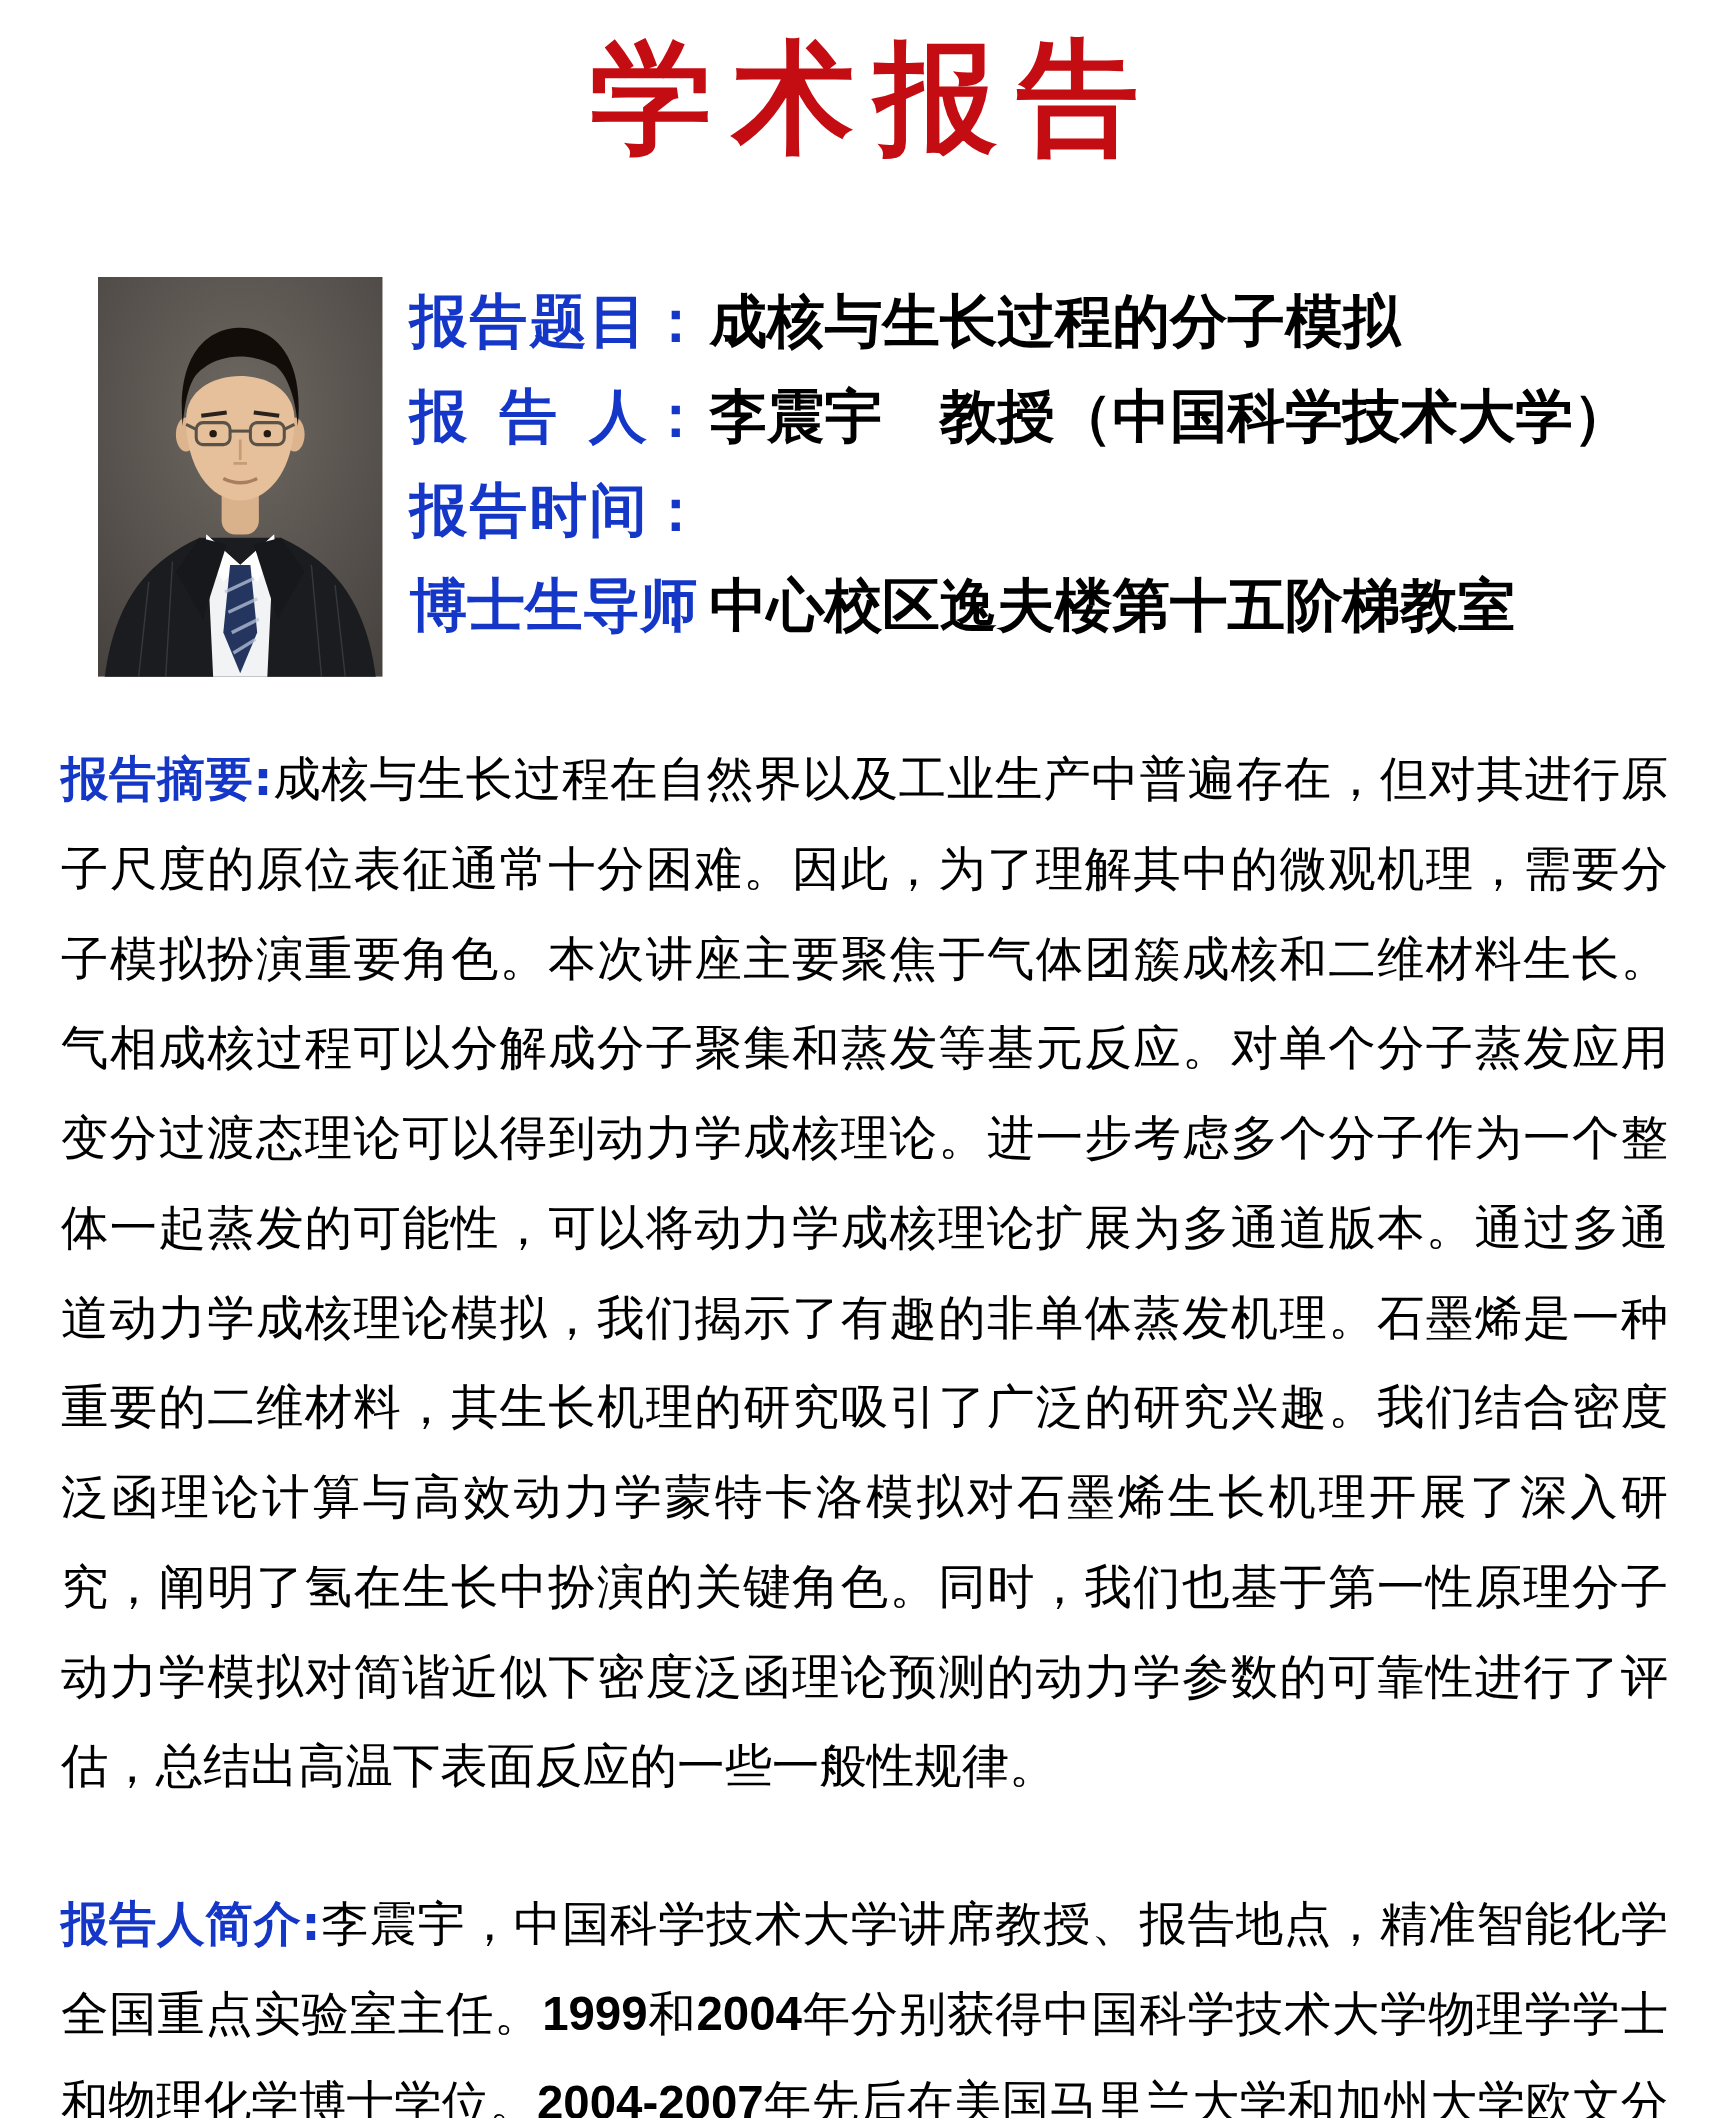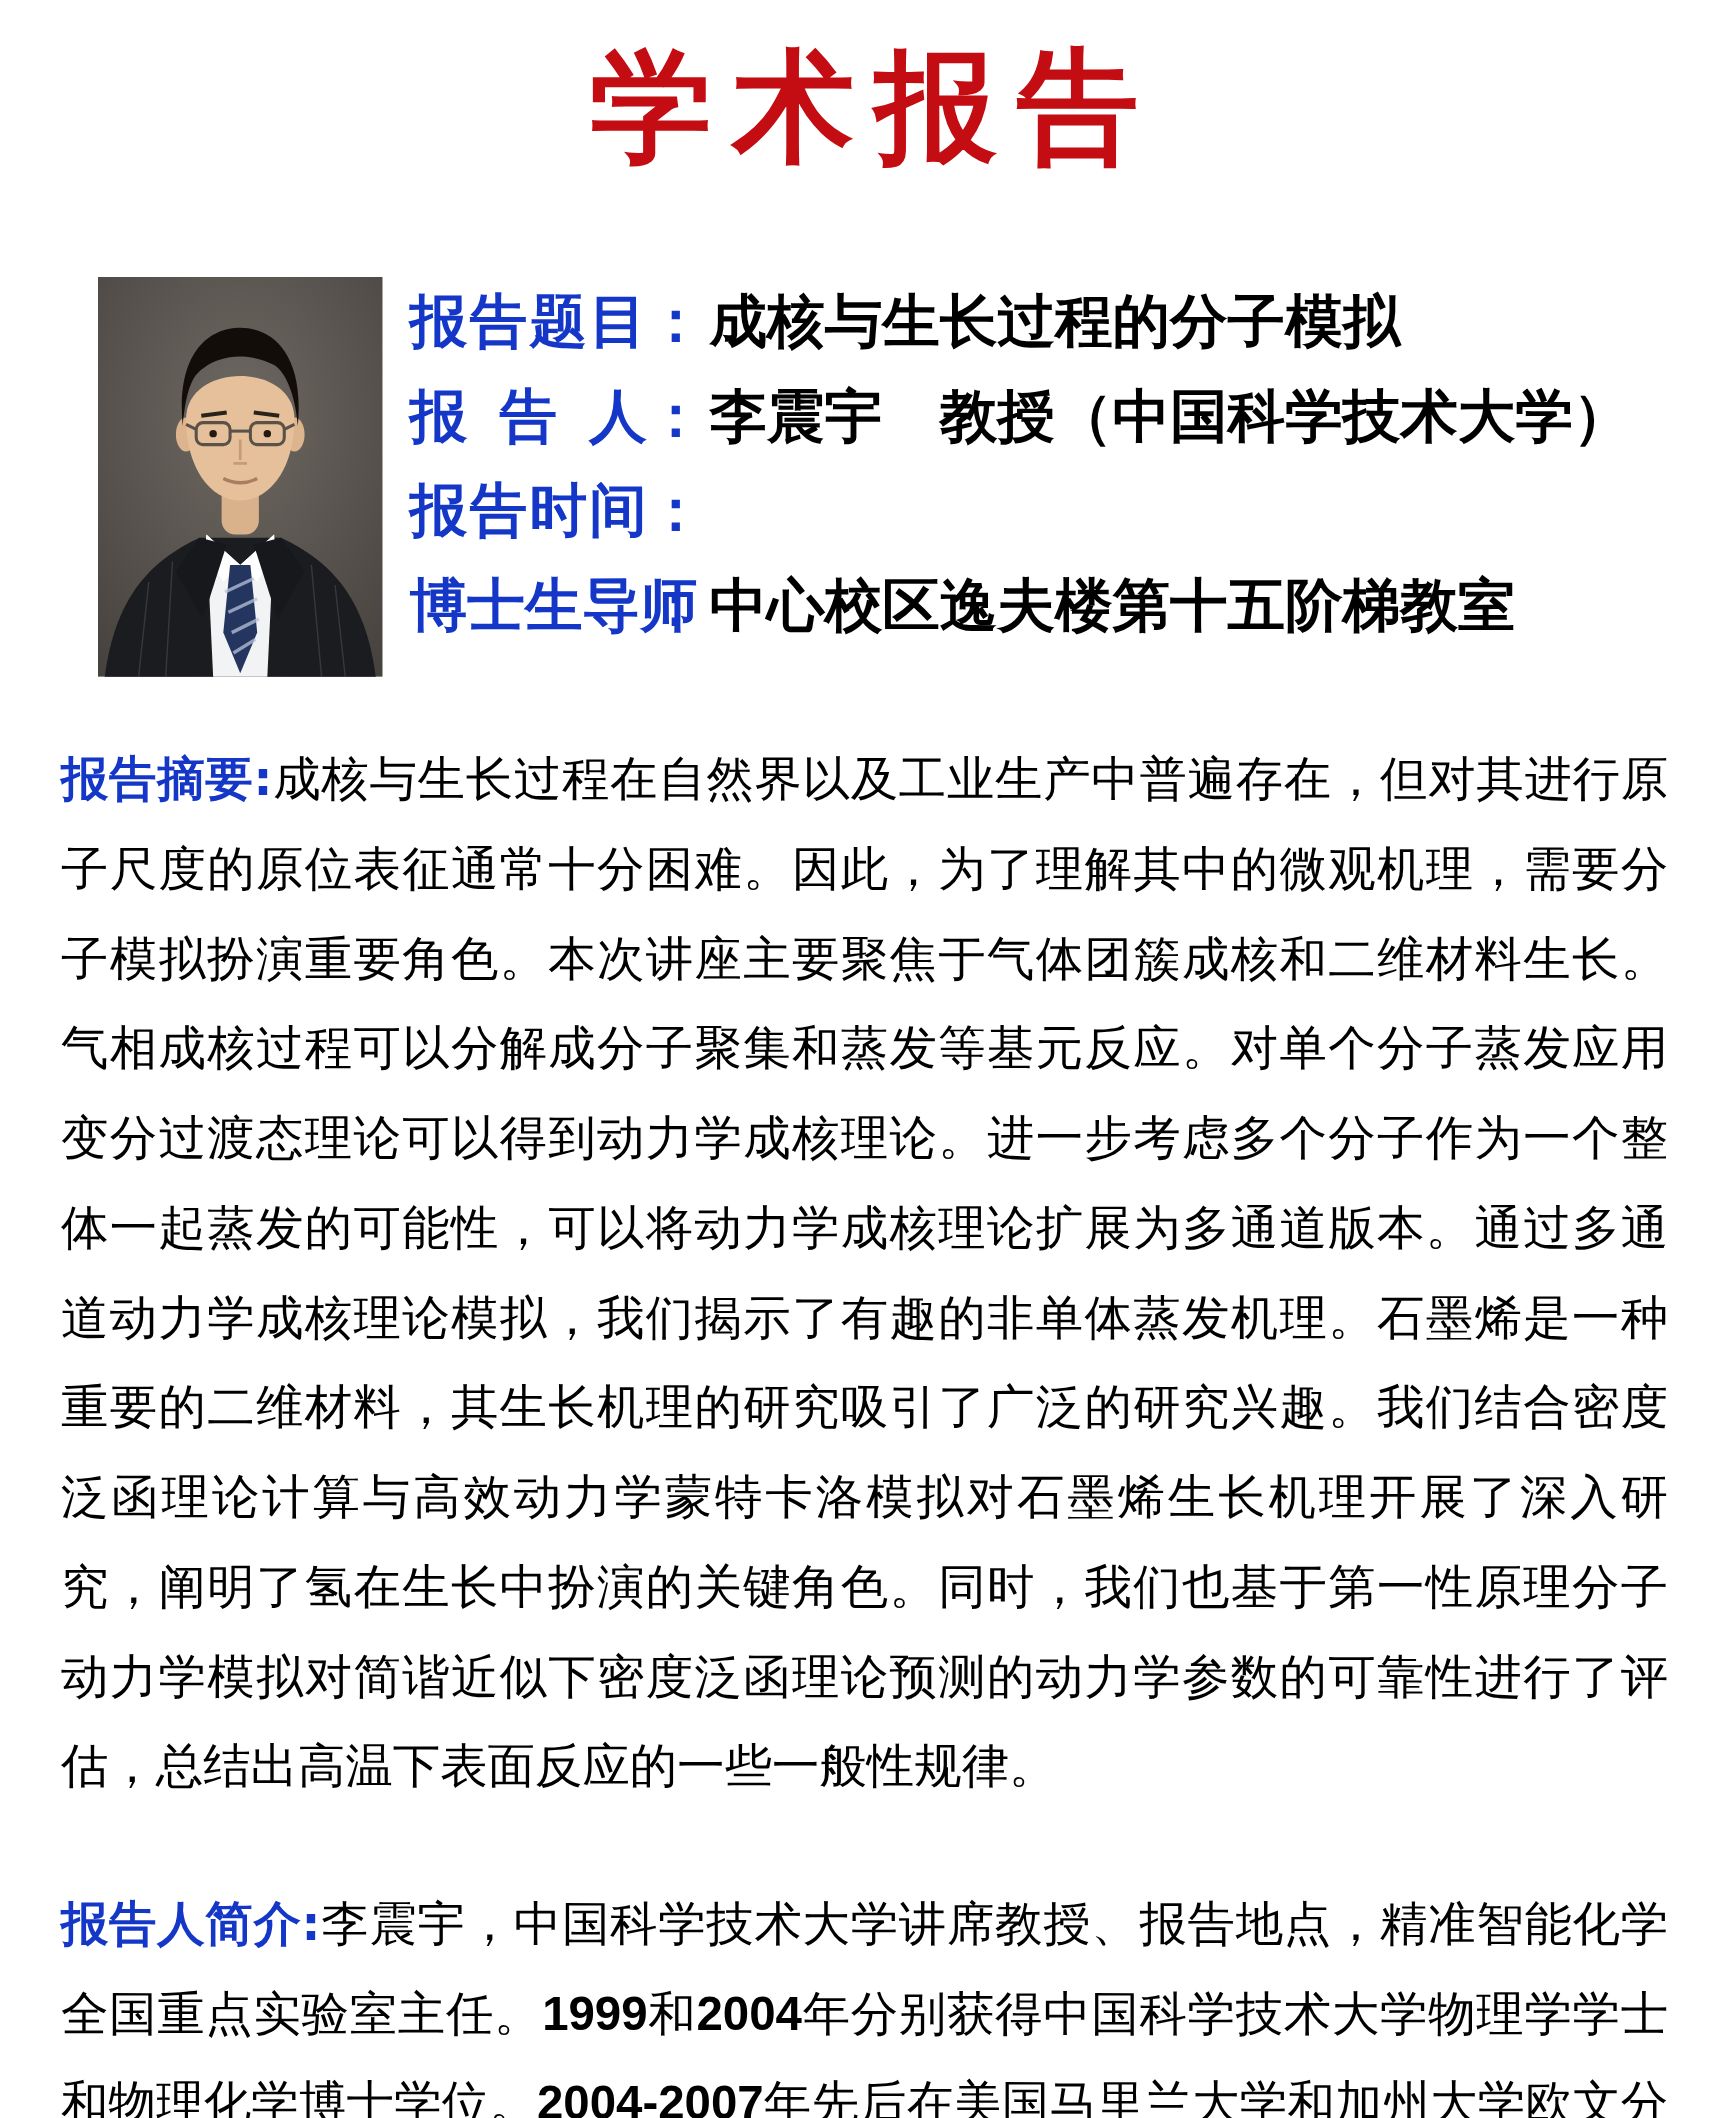--- a/index.html
+++ b/index.html
@@ -15,21 +15,21 @@
     overflow:hidden;
     background:#ffffff;
     font-family:"DejaVu Sans", sans-serif;
     color:#000;
   }
   
   .title{
     margin:0;
     padding-top: calc(26 * var(--u));
     text-align:center;
-    font-family:Liberation Serif, serif;
+    font-family:Liberation Mono, monospace;
     font-weight:bold;
     font-size: calc(72 * var(--u));
     line-height:1.05;
     color: var(--red);
     letter-spacing: calc(12 * var(--u));
     text-indent: calc(12 * var(--u));
   }
   
   .header{
     display:flex;

